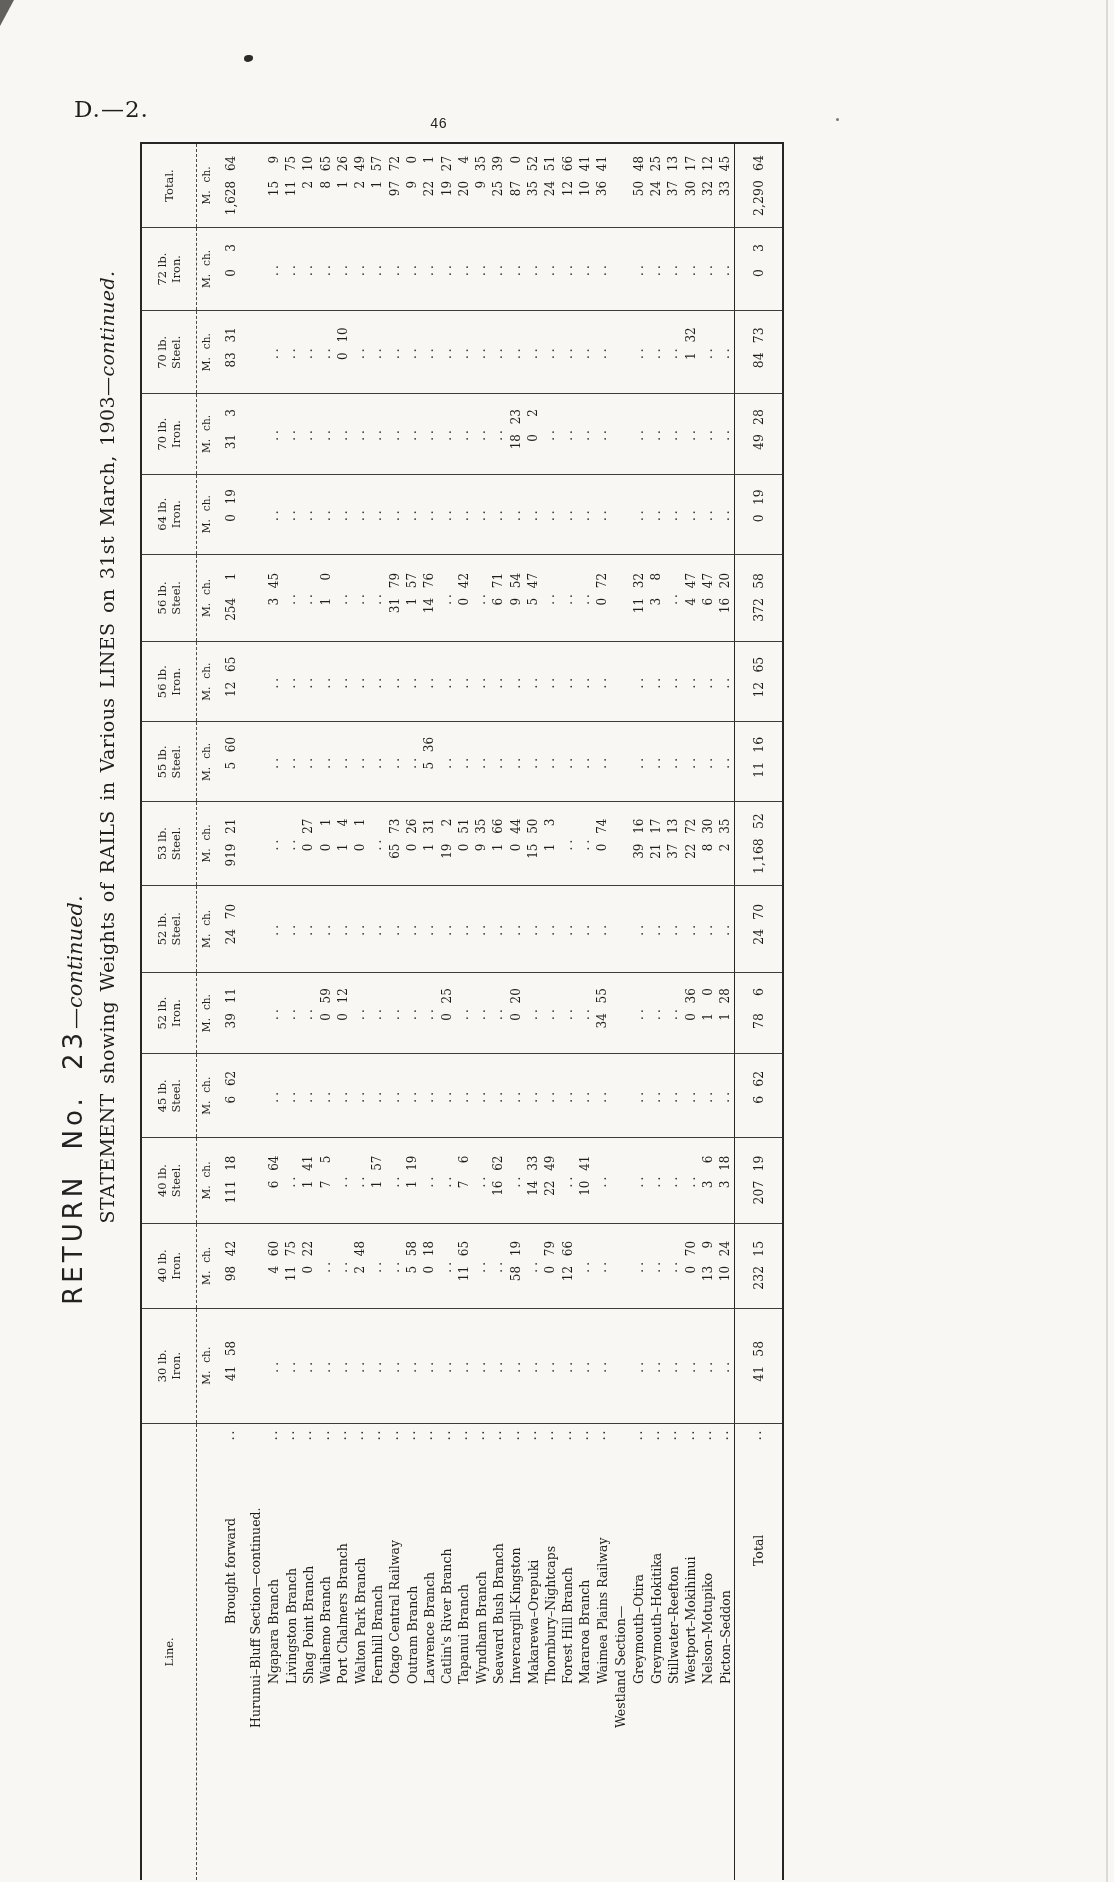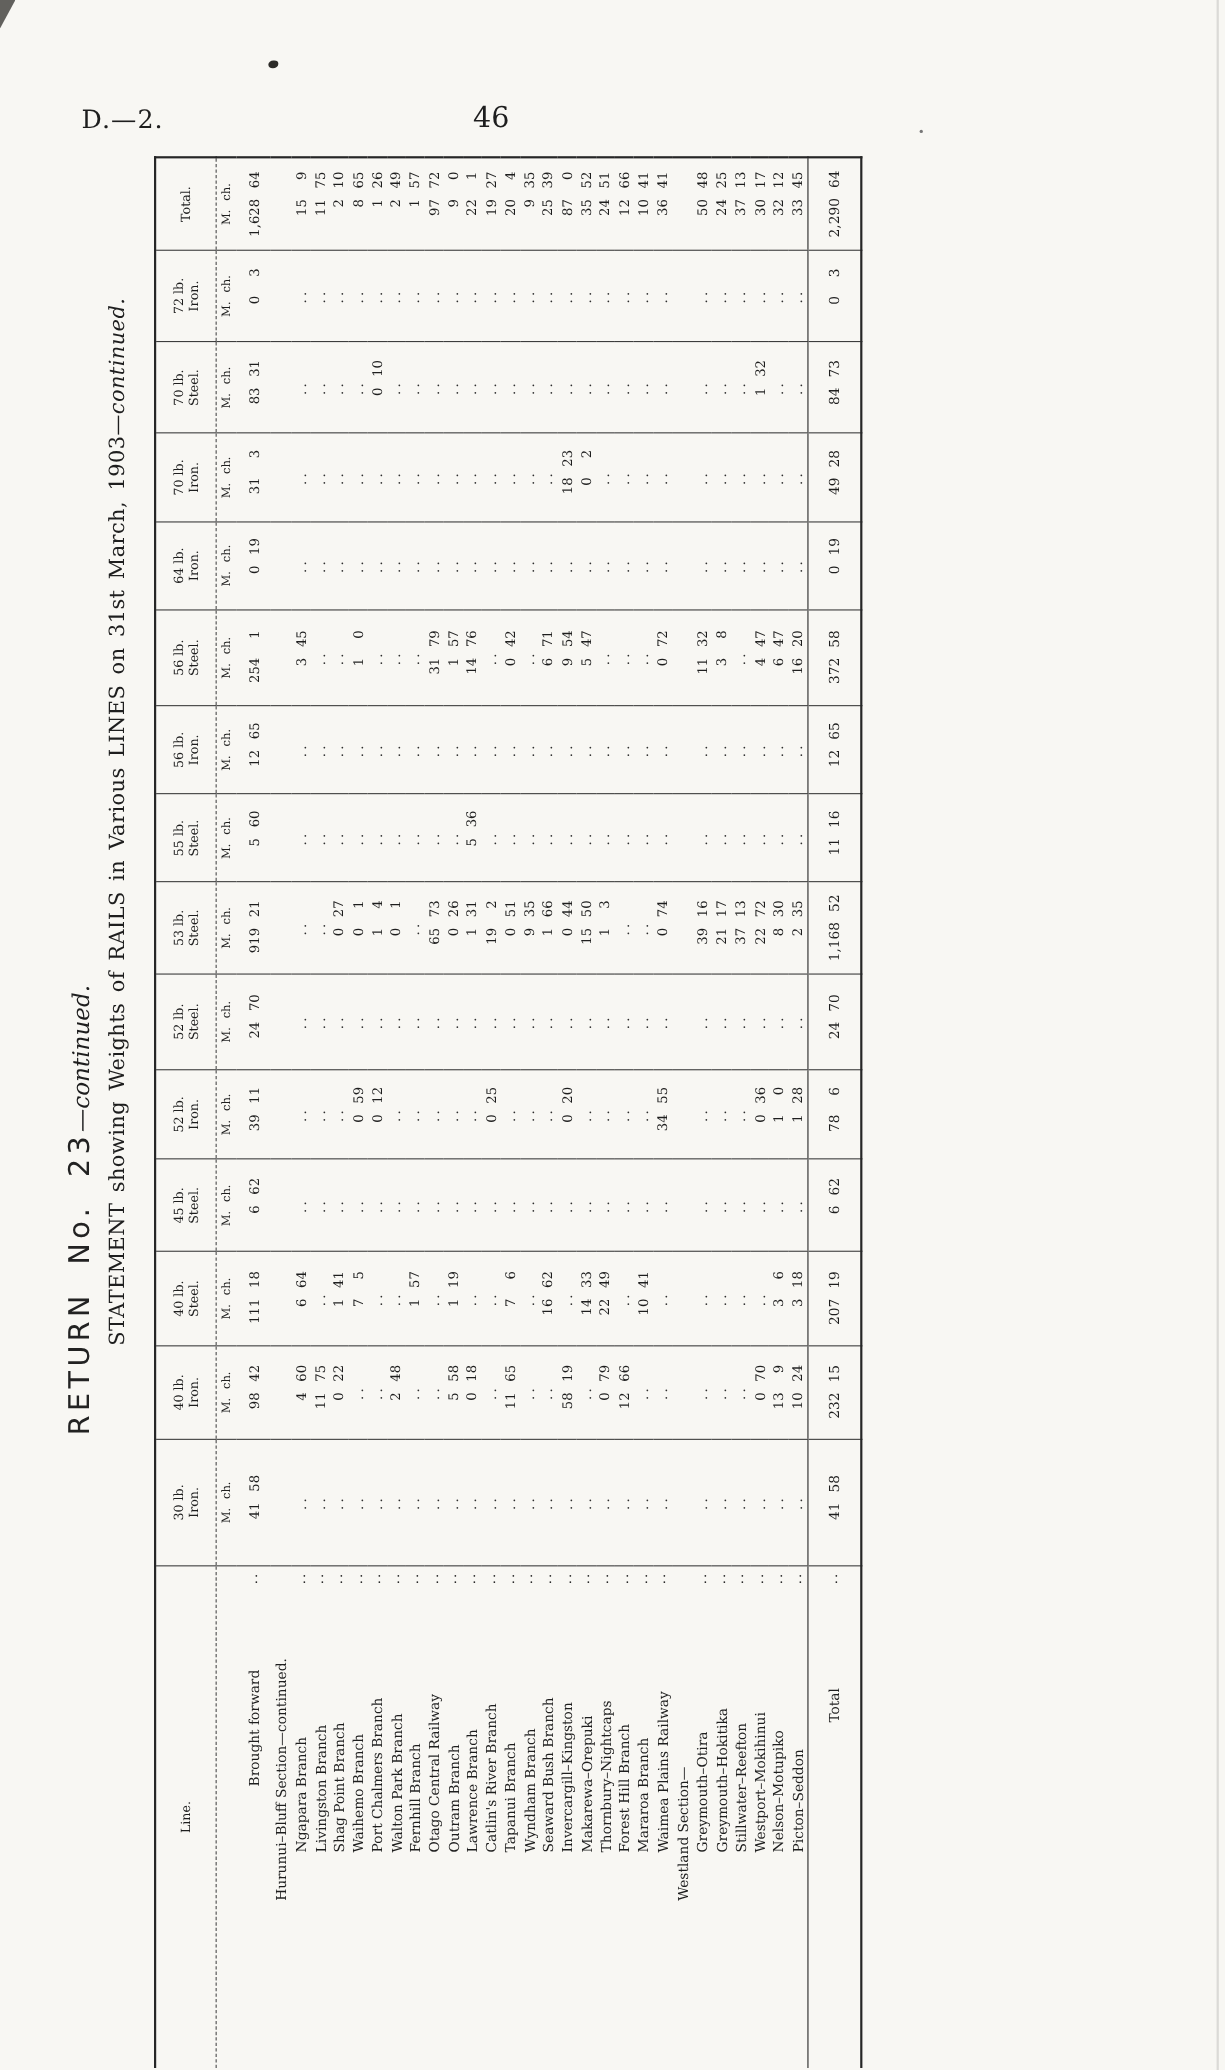--- a/index.html
+++ b/index.html
@@ -4,21 +4,21 @@
 <style>
   html,body{margin:0;padding:0;}
   body{
     width:1114px;height:1882px;position:relative;overflow:hidden;
     background:#f8f7f3;
     font-family:"DejaVu Serif","Liberation Serif",serif;
     color:#1e1e1e;
   }
   
   .doc-ref{position:absolute;left:74px;top:96px;font-size:23px;letter-spacing:1px;}
-  .page-num{position:absolute;left:430px;top:92px;font-size:26px;}
+  .page-num{position:absolute;left:430px;top:116px;font-size:14px;font-family:Liberation Mono, monospace;}
   
   .rot{position:absolute;transform:rotate(-90deg);}
   #title-return{
     left:-221px;top:1079px;width:600px;height:42px;
     text-align:center;white-space:nowrap;
   }
   #title-return .t1{
     font-family:"DejaVu Sans","Liberation Sans",sans-serif;
     font-size:26px;letter-spacing:4px;word-spacing:12px;color:#222;
   }

